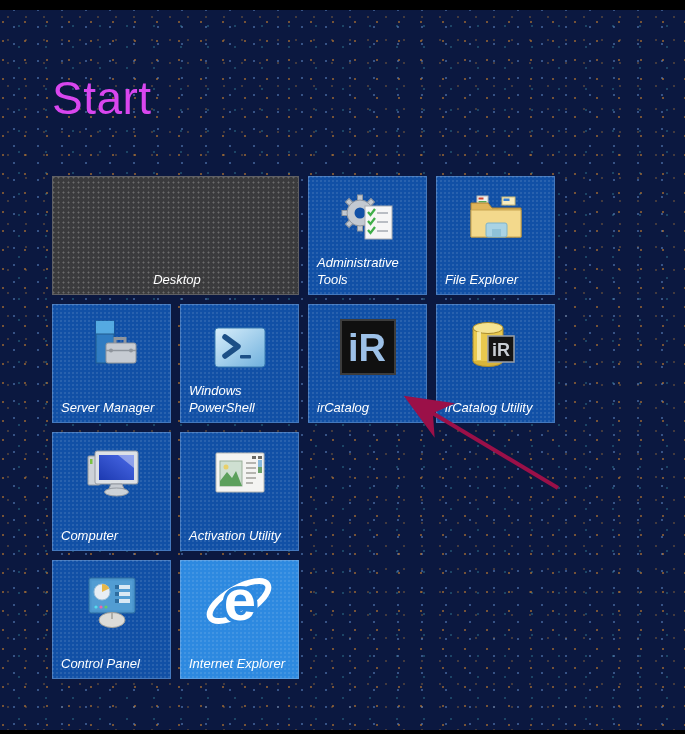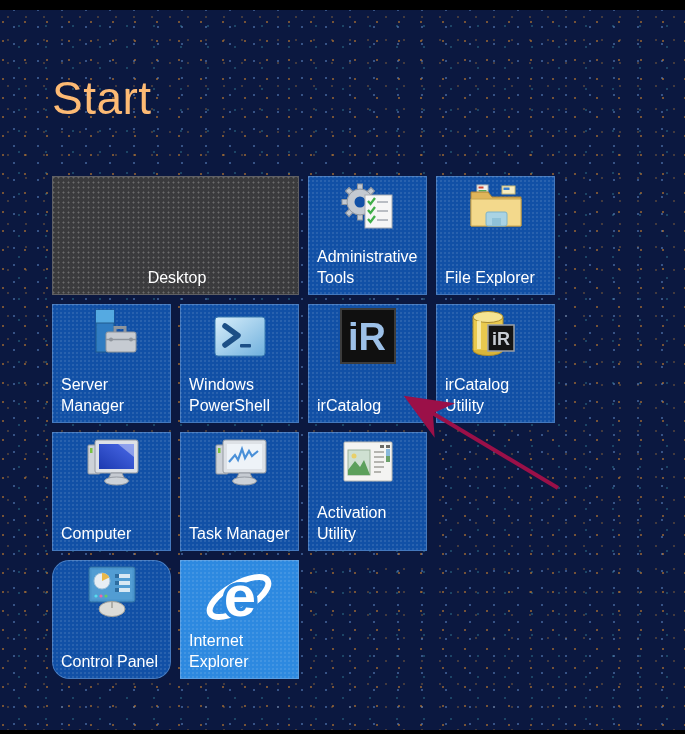--- a/index.html
+++ b/index.html
@@ -12,21 +12,21 @@
       radial-gradient(circle at 14px 10px, rgba(90,130,190,0.55) 0.8px, transparent 1.4px),
       radial-gradient(circle at 8px 17px, rgba(150,110,60,0.40) 0.8px, transparent 1.4px),
       radial-gradient(circle at 19px 5px, rgba(60,150,170,0.35) 0.8px, transparent 1.4px);
     background-size:22px 19px, 24px 17px, 18px 23px, 27px 21px;
   }
   .bar{position:absolute;left:0;width:685px;background:#000;}
   .bar-top{top:0;height:10px;}
   .bar-bottom{bottom:0;height:4px;}
   .start-title{
     position:absolute;left:52px;top:40px;
-    color:#fdba74;font-size:46px;font-weight:200;letter-spacing:0.5px;
+    color:#d946ef;font-size:46px;font-weight:200;letter-spacing:0.5px;
   }
   .tile-grid{
     position:absolute;left:52px;top:176px;
     display:grid;
     grid-template-columns:repeat(4,119px);
     grid-auto-rows:119px;
     gap:9px;
   }
   .tile{
     position:relative;
@@ -38,28 +38,28 @@
   }
   .tile-wide{grid-column:span 2;text-align:center;}
   .tile-desktop{
     background-color:#3b3b3d;
     background-image:radial-gradient(circle at 1.5px 1.5px, rgba(165,165,165,0.45) 0.8px, transparent 1.2px);
     background-size:5px 5px;
     box-shadow:inset 0 0 0 1px #5f5f63;
   }
   .tile-ie{background-color:#2d89e0;grid-row:4;grid-column:2;
     background-image:radial-gradient(circle at 1px 1px, rgba(255,255,255,0.10) 0.7px, transparent 1.1px);}
-  .tile-control-panel{grid-row:4;grid-column:1;border-radius:17px;}
+  .tile-control-panel{grid-row:4;grid-column:1;}
   .tile-icon{
     position:absolute;top:0;left:0;right:0;height:86px;
-    display:flex;align-items:flex-start;justify-content:center;
+    display:flex;align-items:center;justify-content:center;
   }
   .tile-label{
     position:absolute;left:9px;right:6px;bottom:6px;
-    color:#fff;font-size:16px;line-height:1.3;
+    color:#fff;font-size:13px;line-height:1.3;font-style:italic;
   }
   .arrow-overlay{
     position:absolute;left:0;top:0;width:685px;height:734px;
     pointer-events:none;z-index:5;
   }
   svg text{font-family:"Liberation Sans",sans-serif;}
 </style>
 </head>
 <body>
 
@@ -196,34 +196,20 @@
         <rect x="15" y="8" width="43" height="33" rx="2" fill="#dde1e6" stroke="#949aa2"></rect>
         <rect x="19" y="12" width="35" height="25" fill="url(#scr)"></rect>
         <path d="M38 12 h16 v13 z" fill="rgba(255,255,255,0.40)"></path>
         <path d="M31 41 h11 l2.5 6 h-16 z" fill="#c6cbd2" stroke="#949aa2"></path>
         <ellipse cx="36.5" cy="49" rx="12" ry="4" fill="#cdd2d8" stroke="#949aa2"></ellipse>
       </svg>
     </div>
     <div class="tile-label">Computer</div>
   </div>
 
-  <div class="tile">
-    <div class="tile-icon">
-      <svg width="64" height="64" viewBox="0 0 64 64">
-        <rect x="8" y="13" width="12" height="29" rx="1" fill="#cdd2d8" stroke="#949aa2"></rect>
-        <rect x="10" y="16" width="2.5" height="5" fill="#7ac143"></rect>
-        <rect x="15" y="8" width="43" height="33" rx="2" fill="#dde1e6" stroke="#949aa2"></rect>
-        <rect x="19" y="12" width="35" height="25" fill="#eef3f8"></rect>
-        <path d="M21 30 l6 -7 3 5 4 -11 3 9 4 -7 3 5 6 -5" stroke="#4a90d8" stroke-width="2.2" fill="none"></path>
-        <path d="M31 41 h11 l2.5 6 h-16 z" fill="#c6cbd2" stroke="#949aa2"></path>
-        <ellipse cx="36.5" cy="49" rx="12" ry="4" fill="#cdd2d8" stroke="#949aa2"></ellipse>
-      </svg>
-    </div>
-    <div class="tile-label">Task Manager</div>
-  </div>
 
   <div class="tile">
     <div class="tile-icon">
       <svg width="64" height="64" viewBox="0 0 64 64">
         <rect x="8" y="10" width="48" height="39" rx="1" fill="#f4f4f2" stroke="#b9b9b4"></rect>
         <rect x="44" y="13" width="4" height="3" fill="#6a6a66"></rect>
         <rect x="50" y="13" width="4" height="3" fill="#6a6a66"></rect>
         <rect x="12" y="18" width="22" height="25" fill="#cfe0d2" stroke="#9ab09a"></rect>
         <path d="M12 38 l7 -9 5 6 4 -7 6 15 h-22 z" fill="#5ca05c"></path>
         <circle cx="18" cy="24" r="2.5" fill="#e8d06a"></circle>

